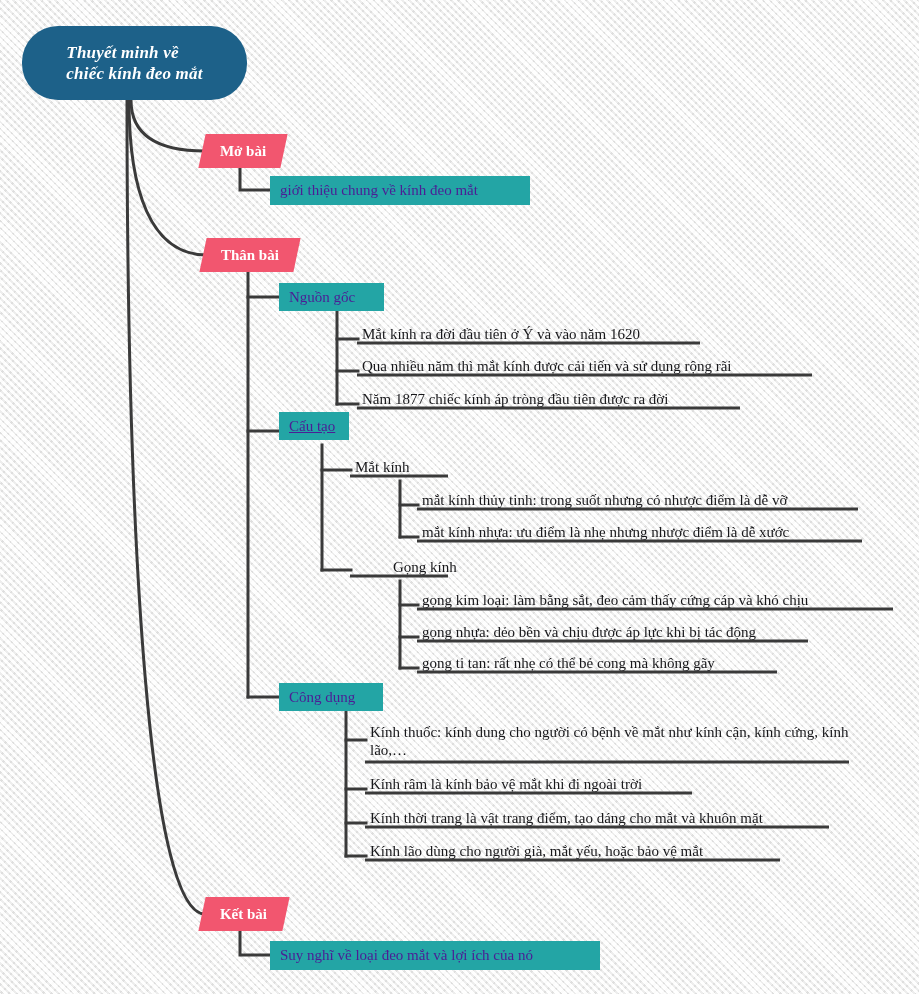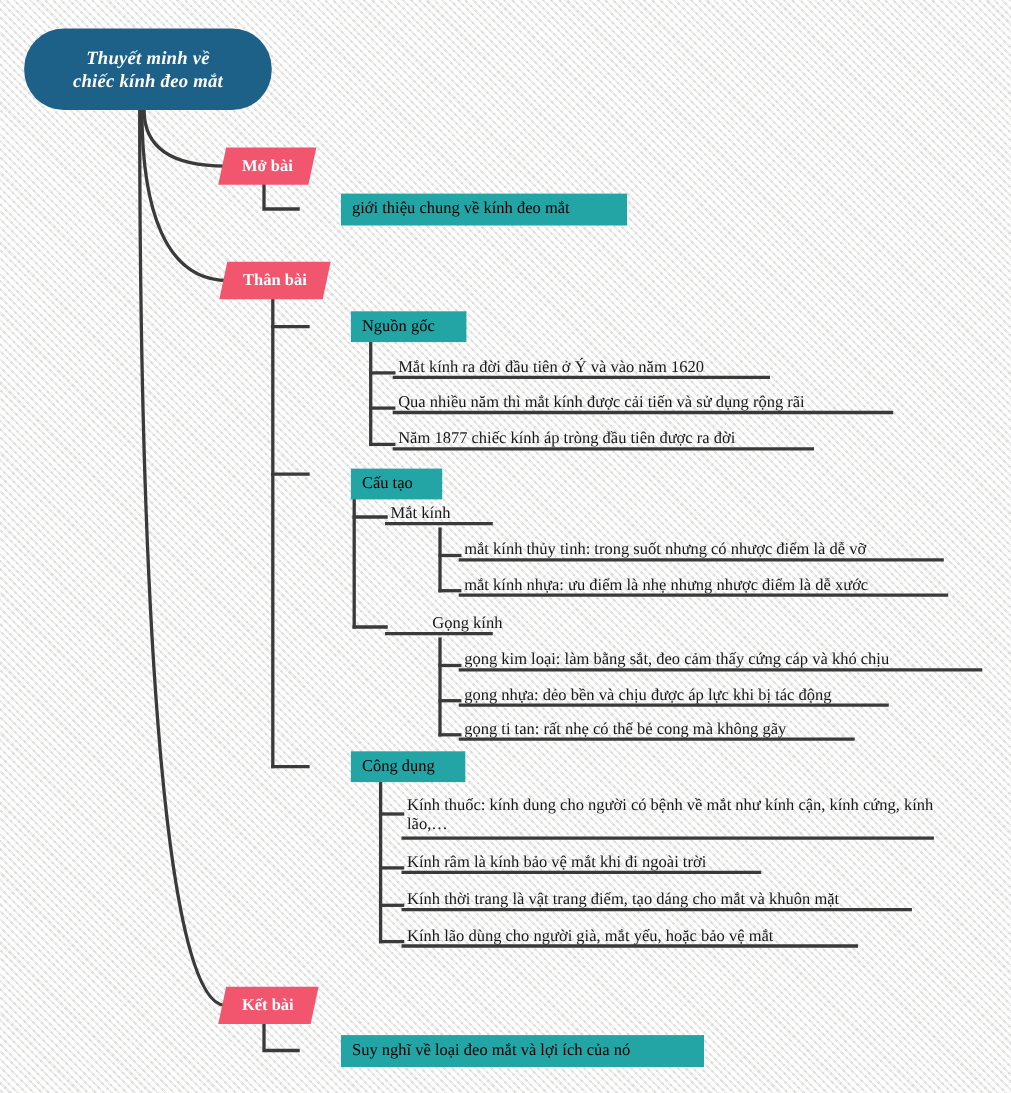--- a/index.html
+++ b/index.html
@@ -18,21 +18,20 @@
       repeating-linear-gradient(-45deg, rgba(255,255,255,0.80) 0 1px, rgba(198,198,198,0.26) 1px 3px, rgba(255,255,255,0.80) 3px 6px);
   }
   svg.links{position:absolute;left:0;top:0;width:919px;height:994px;pointer-events:none;}
   .node{position:absolute;box-sizing:border-box;white-space:nowrap;}
 
   
   .root{
     background:#1d6189;
     color:#ffffff;
     border-radius:36px;
-    text-align:center;
     font-style:italic;
     font-weight:bold;
     font-size:17px;
     line-height:21px;
     letter-spacing:.2px;
     display:flex;align-items:center;justify-content:center;
     padding:6px 10px;
   }
   .root span{display:block;}
 
@@ -44,25 +43,24 @@
     font-size:15px;
     display:flex;align-items:center;justify-content:center;
     transform:skewX(-12deg);
     padding:0 14px;
   }
   .pink > span{transform:skewX(12deg);display:block;}
 
   
   .teal{
     background:#23a5a5;
-    color:#000000;
+    color:#4c1d95;
     font-size:15px;
     display:flex;align-items:center;
     padding:8px 10px;
-    margin-left:40px;
   }
 
   
   .plain{
     color:#17171a;
     font-size:15px;
     line-height:18px;
     display:flex;align-items:center;
     padding:0 2px 0 2px;
   }
@@ -169,21 +167,21 @@
   <div class="node plain" style="left:360px;top:325px;width:345px;height:18px;">
     <span class="txt">Mắt kính ra đời đầu tiên ở Ý và vào năm 1620</span>
   </div>
   <div class="node plain" style="left:360px;top:357px;width:455px;height:18px;">
     <span class="txt">Qua nhiều năm thì mắt kính được cải tiến và sử dụng rộng rãi</span>
   </div>
   <div class="node plain" style="left:360px;top:390px;width:385px;height:18px;">
     <span class="txt">Năm 1877 chiếc kính áp tròng đầu tiên được ra đời</span>
   </div>
 
-  <div class="node teal" style="left:279px;top:426px;width:83px;height:28px;">
+  <div class="node teal" style="left:279px;top:412px;width:70px;height:28px;text-decoration:underline;">
     <span>Cấu tạo</span>
   </div>
 
   <div class="node plain" style="left:353px;top:458px;width:100px;height:18px;">
     <span class="txt">Mắt kính</span>
   </div>
   <div class="node plain" style="left:420px;top:491px;width:440px;height:18px;">
     <span class="txt">mắt kính thủy tinh: trong suốt nhưng có nhược điểm là dễ vỡ</span>
   </div>
   <div class="node plain" style="left:420px;top:523px;width:444px;height:18px;">

